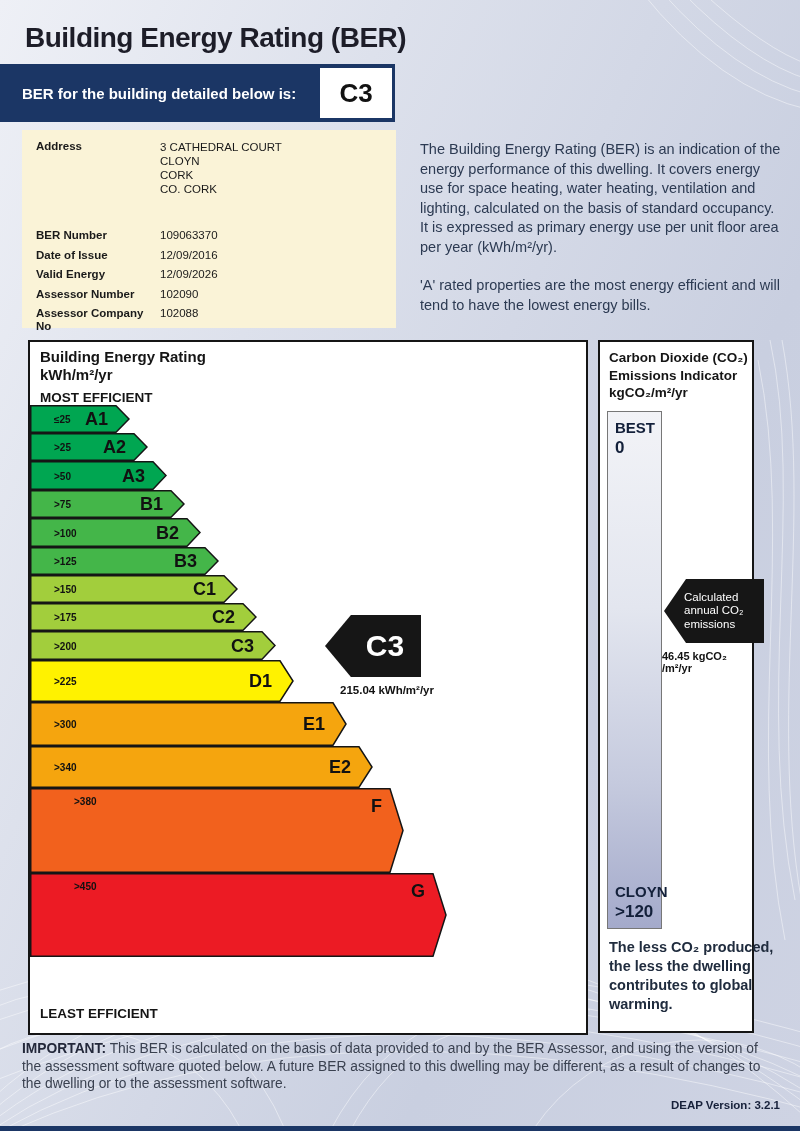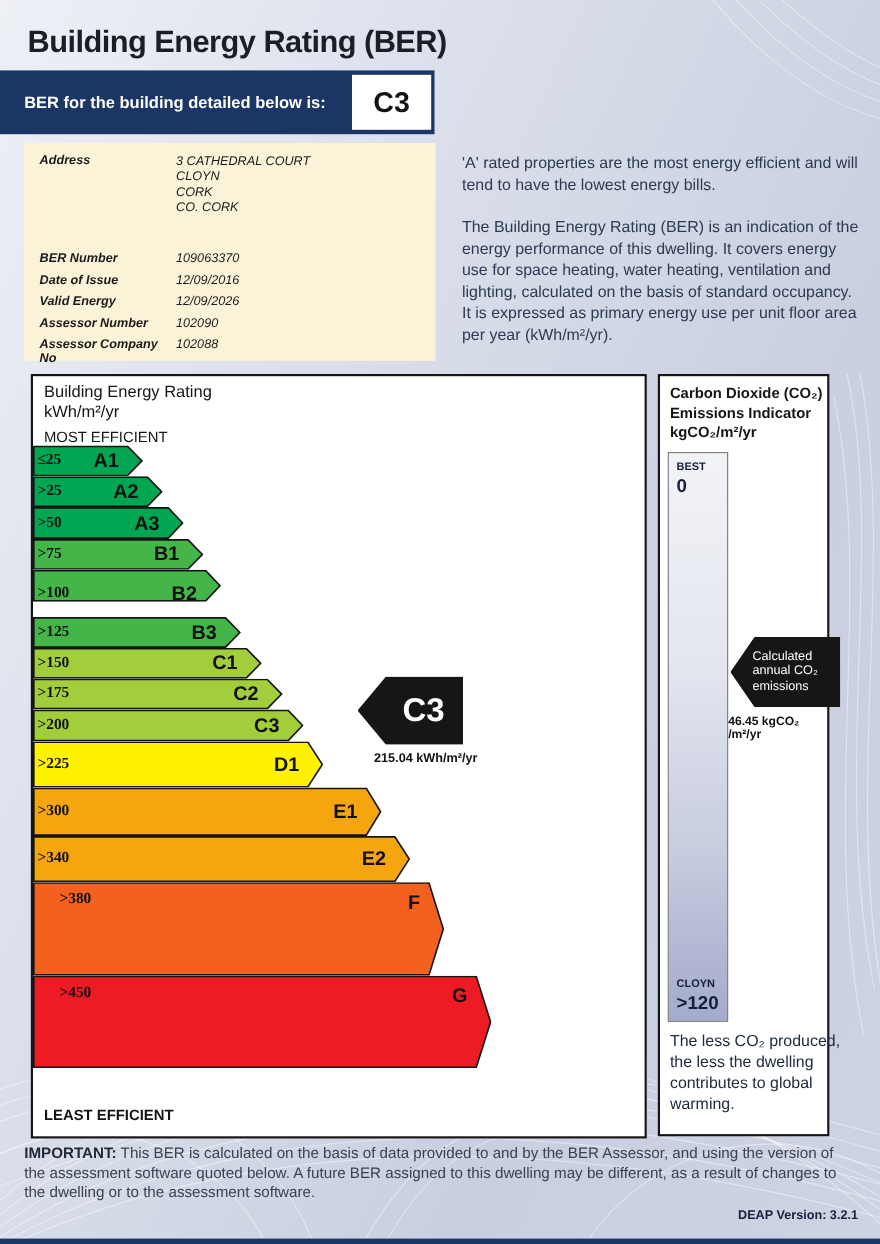--- a/index.html
+++ b/index.html
@@ -12,41 +12,41 @@
               color:#1d1d28;letter-spacing:-0.5px;}
 
   .banner{position:absolute;left:0;top:64px;width:395px;height:58px;background:#1b3665;}
   .banner-label{position:absolute;left:22px;top:0;height:58px;display:flex;align-items:center;
                 color:#ffffff;font-size:15px;font-weight:bold;}
   .rating-box{position:absolute;left:320px;top:4px;width:72px;height:50px;background:#ffffff;
               display:flex;align-items:center;justify-content:center;}
   .rating-box span{font-size:26px;font-weight:bold;color:#121212;}
 
   .details{position:absolute;left:22px;top:130px;width:374px;height:198px;background:#faf3d7;
-           color:#1a1a1a;font-size:11.5px;font-style:italic;}
+           color:#1a1a1a;font-size:11.5px;}
   .addr{position:absolute;left:14px;top:10px;display:flex;}
   .addr .lbl{width:124px;font-weight:bold;}
   .addr .val div{line-height:14px;}
   .fields{position:absolute;left:14px;top:99px;display:grid;grid-template-columns:124px auto;
           row-gap:6.5px;line-height:13px;}
   .fields .lbl{font-weight:bold;}
 
   .description{position:absolute;left:420px;top:140px;width:364px;color:#2c3a52;
                font-size:14.5px;line-height:19.5px;}
   .description p{margin:0 0 19px 0;}
 
   .chart-panel{position:absolute;left:28px;top:340px;width:560px;height:695px;background:#ffffff;
                border:2px solid #151515;box-sizing:border-box;}
-  .chart-head{position:absolute;left:10px;top:6px;color:#151515;font-weight:normal;font-size:15px;line-height:18px;}
+  .chart-head{position:absolute;left:10px;top:6px;color:#151515;font-weight:bold;font-size:15px;line-height:18px;}
   .chart-head .most{font-size:13.5px;margin-top:5px;}
   .bars{position:absolute;left:0;top:63px;width:556px;}
   .band{position:relative;}
   .band svg{display:block;}
-  .band .range{position:absolute;left:4px;top:50%;transform:translateY(-50%);
-               font-weight:bold;font-size:14px;color:#111;font-family:Liberation Serif, serif;}
+  .band .range{position:absolute;left:24px;top:50%;transform:translateY(-50%);
+               font-weight:bold;font-size:10px;color:#111;}
   .band .cls{position:absolute;right:22px;top:50%;transform:translateY(-50%);
              font-weight:bold;font-size:18px;color:#111;}
   .band.tall .range,.band.tall .cls{top:8px;transform:none;margin-left:20px;}
   .least{position:absolute;left:10px;top:664px;font-weight:bold;font-size:13.5px;color:#151515;}
 
   .pointer{position:absolute;left:295px;top:210px;width:96px;}
   .pointer-arrow{width:96px;height:62px;background:#161616;color:#ffffff;
                  clip-path:polygon(0 50%,27% 0,100% 0,100% 100%,27% 100%);
                  display:flex;align-items:center;justify-content:center;padding-left:24px;
                  box-sizing:border-box;font-size:30px;font-weight:bold;}
@@ -54,29 +54,29 @@
                  font-size:11.5px;font-weight:bold;color:#111;}
 
   .co2-panel{position:absolute;left:598px;top:340px;width:156px;height:693px;background:#ffffff;
              border:2px solid #151515;box-sizing:border-box;}
   .co2-title{position:absolute;left:9px;top:7px;font-weight:bold;font-size:13.5px;
              line-height:17.5px;color:#151515;}
   .co2-scale{position:absolute;left:7px;top:69px;width:53px;height:516px;border:1px solid #777;
              background:linear-gradient(#f2f3f7 0%,#e3e6ef 38%,#c5cade 72%,#a4aacb 100%);}
   .co2-scale .best{position:absolute;left:7px;top:7px;}
   .co2-scale .worst{position:absolute;left:7px;bottom:6px;}
-  .co2-scale .small{display:block;font-size:10px;font-weight:bold;color:#13203a;}
+  .co2-scale .small{display:block;font-size:15px;font-weight:bold;color:#13203a;}
   .co2-scale .big{display:block;font-size:17px;font-weight:bold;color:#13203a;margin-top:2px;}
   .co2-arrow{position:absolute;left:64px;top:237px;width:100px;height:64px;background:#161616;
              clip-path:polygon(0 50%,22% 0,100% 0,100% 100%,22% 100%);color:#ffffff;
              display:flex;align-items:center;justify-content:center;
              padding-left:20px;box-sizing:border-box;font-size:11.5px;line-height:13.5px;}
   .co2-value{position:absolute;left:62px;top:308px;font-size:11px;font-weight:bold;color:#111;}
   .co2-note{position:absolute;left:9px;top:596px;width:166px;margin:0;color:#202c3e;
-            font-size:14.5px;line-height:19px;}
+            font-size:14.5px;line-height:19px;font-weight:bold;}
 
   .important{position:absolute;left:22px;top:1040px;width:742px;margin:0;color:#3a4150;
              font-size:13.8px;line-height:17.5px;}
   .important b{color:#23283a;}
   .deap{position:absolute;right:20px;top:1099px;font-size:11.5px;font-weight:bold;color:#16203a;}
   .bottom-strip{position:absolute;left:0;bottom:0;width:800px;height:5px;background:#1b3665;}
 </style>
 </head>
 <body>
 
@@ -136,22 +136,22 @@
       <span class="lbl">Valid Energy</span>
       <span class="val">12/09/2026</span>
       <span class="lbl">Assessor Number</span>
       <span class="val">102090</span>
       <span class="lbl">Assessor Company No</span>
       <span class="val">102088</span>
     </div>
   </div>
 
   <div class="description">
+    <p>The Building Energy Rating (BER) is an indication of the energy performance of this dwelling.  It covers energy use for space heating, water heating, ventilation and lighting, calculated on the basis of standard occupancy. It is expressed as primary energy use per unit floor area per year (kWh/m²/yr).</p>
     <p>'A' rated properties are the most energy efficient and will tend to have the lowest energy bills.</p>
-    <p>The Building Energy Rating (BER) is an indication of the energy performance of this dwelling.  It covers energy use for space heating, water heating, ventilation and lighting, calculated on the basis of standard occupancy. It is expressed as primary energy use per unit floor area per year (kWh/m²/yr).</p>
   </div>
 
   <section class="chart-panel">
     <div class="chart-head">
       <div>Building Energy Rating</div>
       <div>kWh/m²/yr</div>
       <div class="most">MOST EFFICIENT</div>
     </div>
     <div class="bars">
       <div class="bandlist">
@@ -176,21 +176,21 @@
             <span class="range">&gt;50</span>
             <span class="cls">A3</span>
           </div>
           <div class="band" style="width: 155px; height: 28px;">
             <svg width="155" height="28" viewBox="0 0 155 28">
               <polygon points="0.75,0.75 141,0.75 154,14.0 141,27.25 0.75,27.25" fill="#44B649" stroke="#151515" stroke-width="1.5"></polygon>
             </svg>
             <span class="range">&gt;75</span>
             <span class="cls">B1</span>
           </div>
-          <div class="band" style="width: 171px; height: 43px;">
+          <div class="band" style="width: 171px; height: 29px;">
             <svg width="171" height="29" viewBox="0 0 171 29">
               <polygon points="0.75,0.75 157,0.75 170,14.5 157,28.25 0.75,28.25" fill="#44B649" stroke="#151515" stroke-width="1.5"></polygon>
             </svg>
             <span class="range">&gt;100</span>
             <span class="cls">B2</span>
           </div>
           <div class="band" style="width: 189px; height: 28px;">
             <svg width="189" height="28" viewBox="0 0 189 28">
               <polygon points="0.75,0.75 175,0.75 188,14.0 175,27.25 0.75,27.25" fill="#44B649" stroke="#151515" stroke-width="1.5"></polygon>
             </svg>

